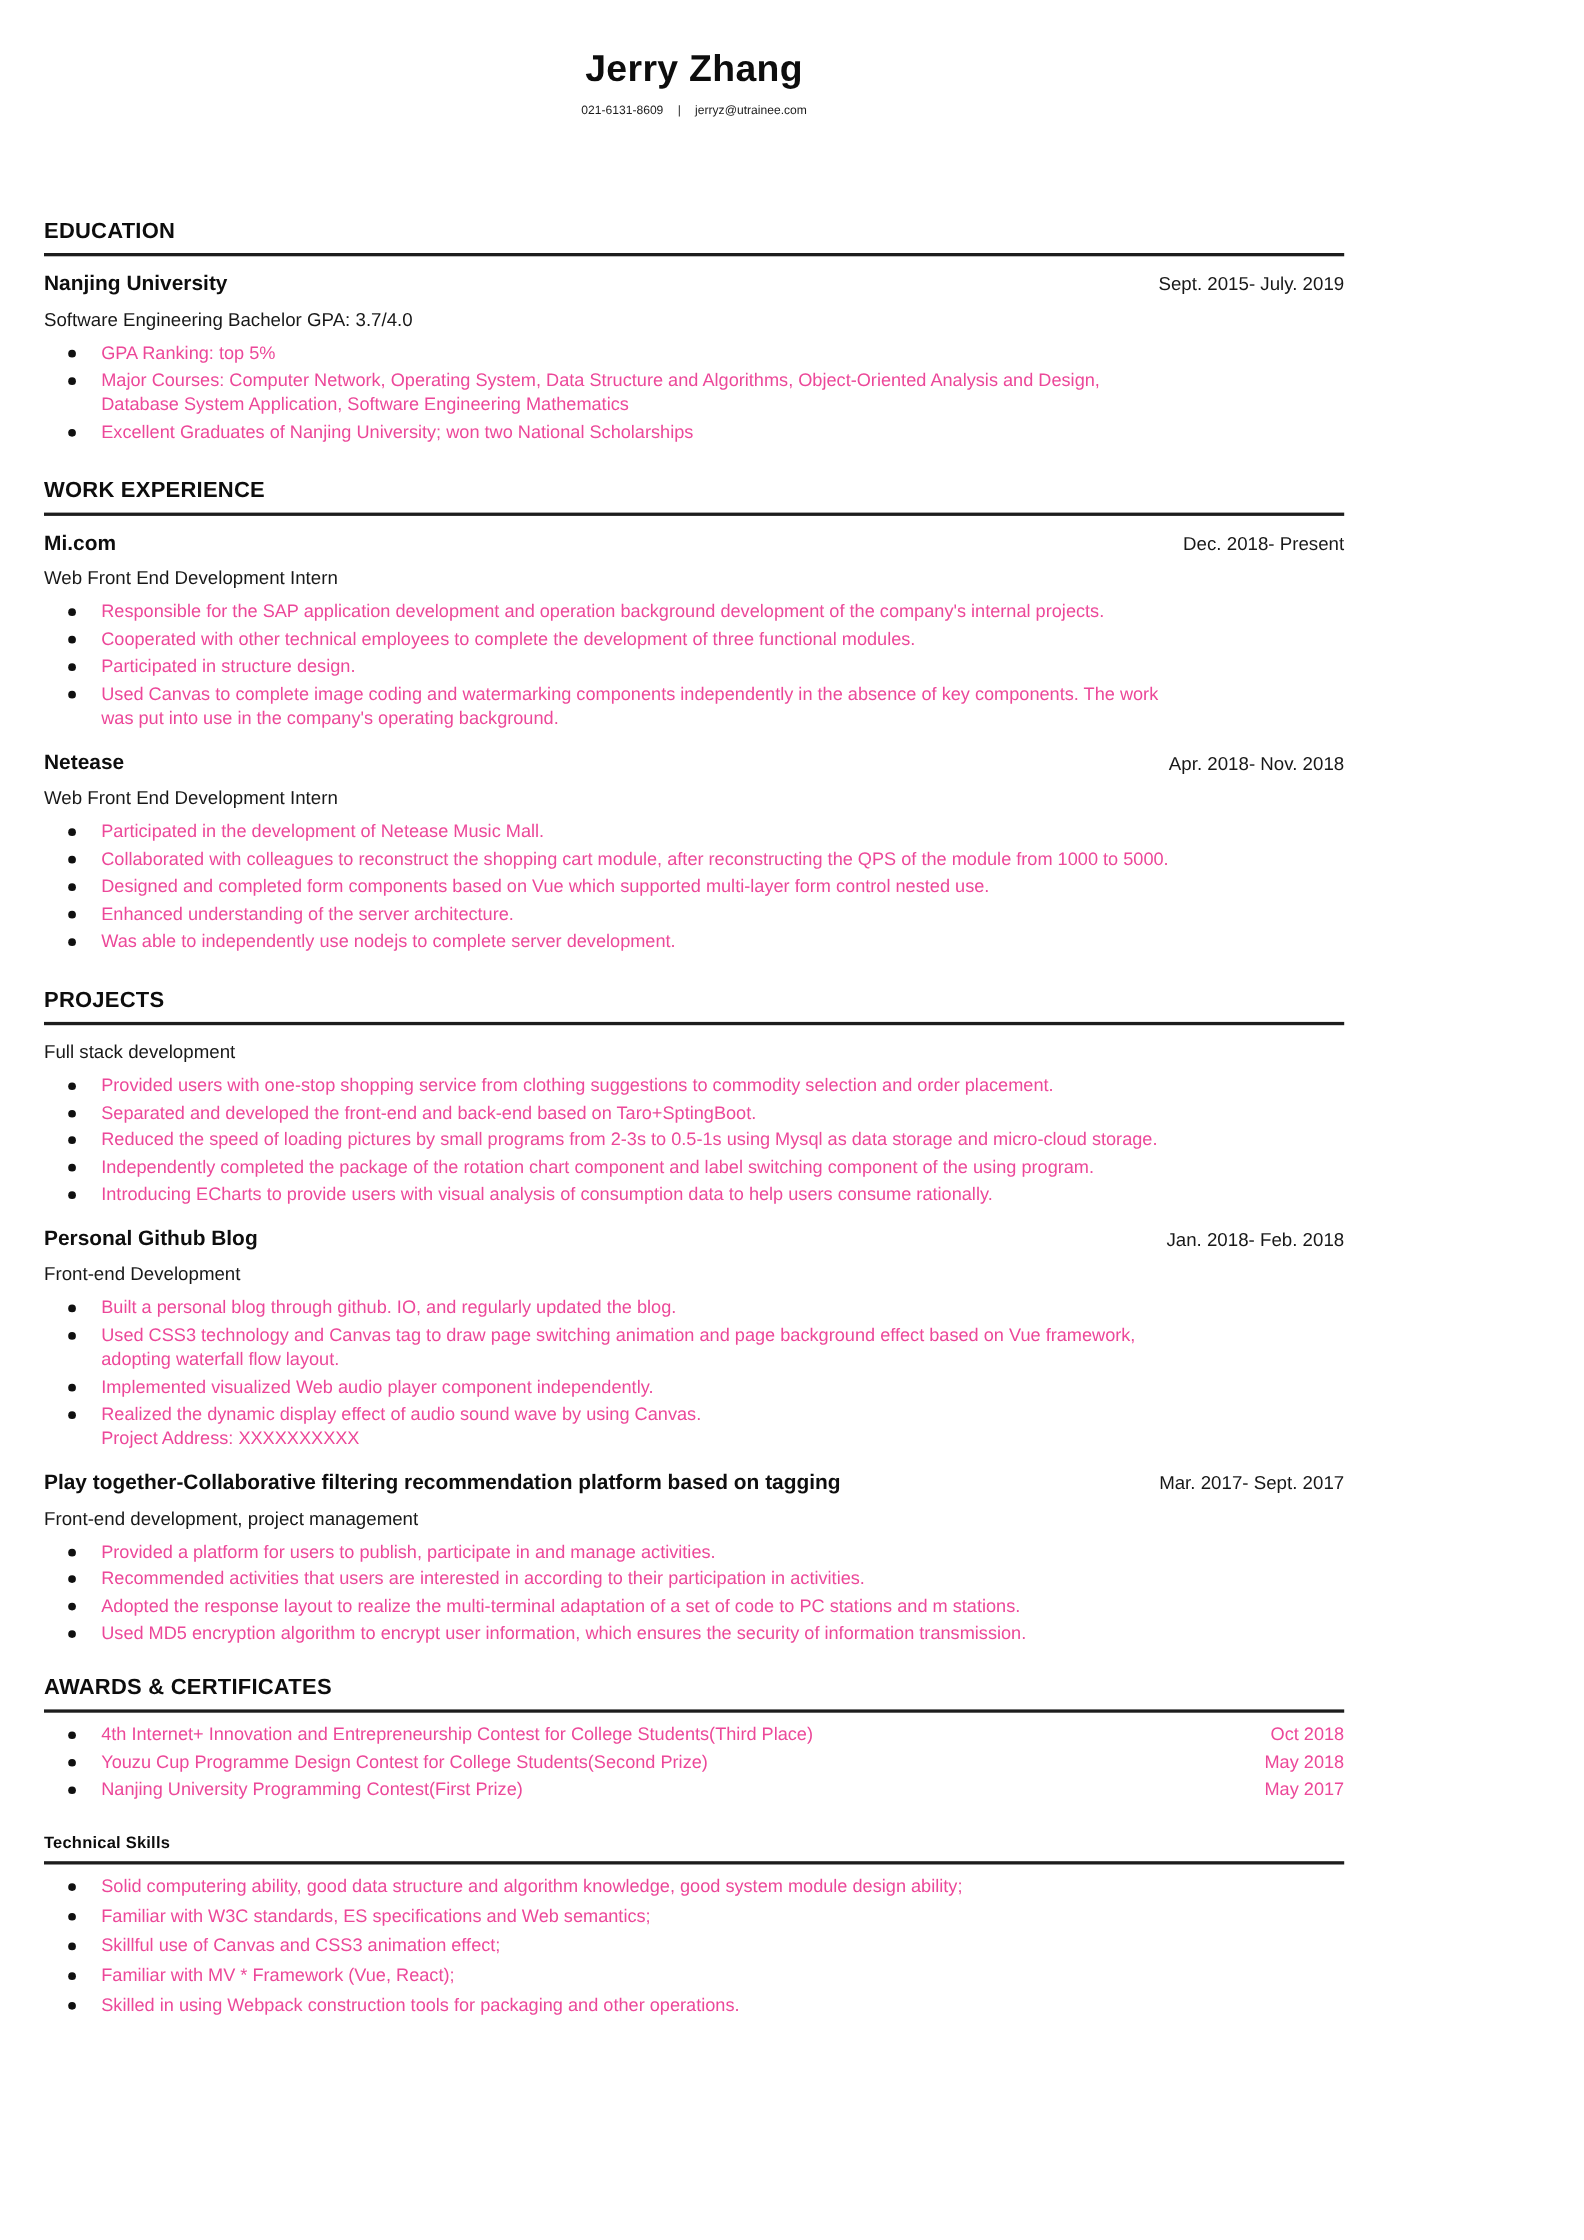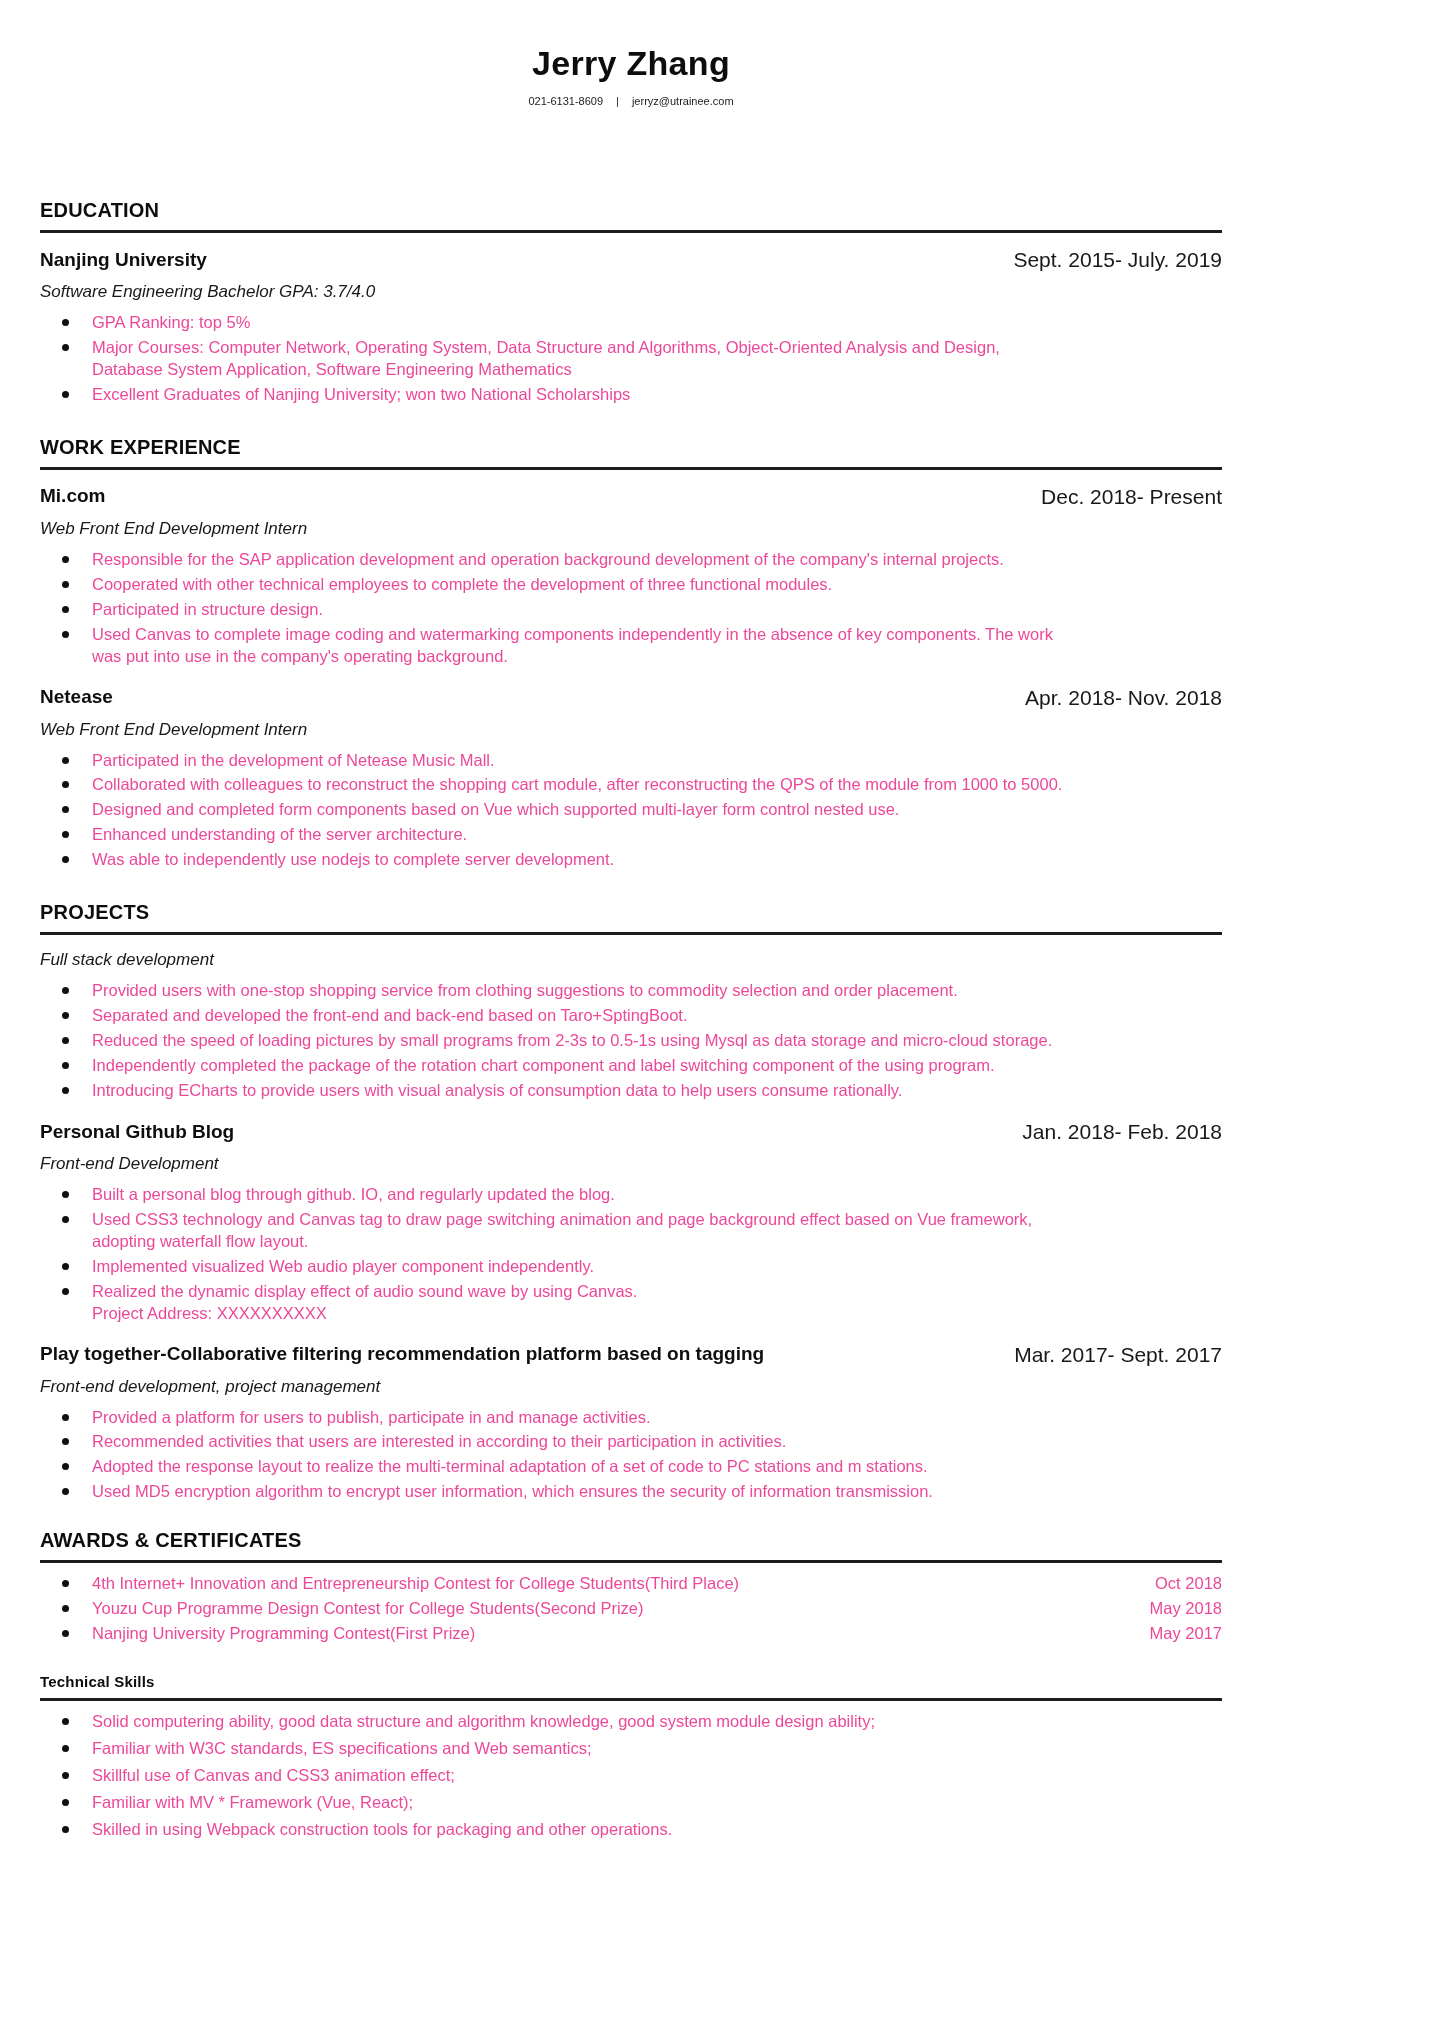--- a/index.html
+++ b/index.html
@@ -69,29 +69,28 @@
     align-items: center;
   }
   .entry-title {
     margin: 0;
     font-size: 19px;
     font-weight: 700;
     line-height: 1.2;
     color: #0e0e0e;
   }
   .entry-date {
-    font-size: 21px;
+    font-size: 17px;
     white-space: nowrap;
     margin-left: 24px;
     color: #181818;
   }
   .entry-subtitle {
     margin-top: 10px;
     font-size: 17px;
-    font-style: italic;
     color: #181818;
   }
 
   
   .bullets {
     list-style: none;
     margin: 10px 0 0 0;
     padding: 0;
     font-size: 16.5px;
   }

